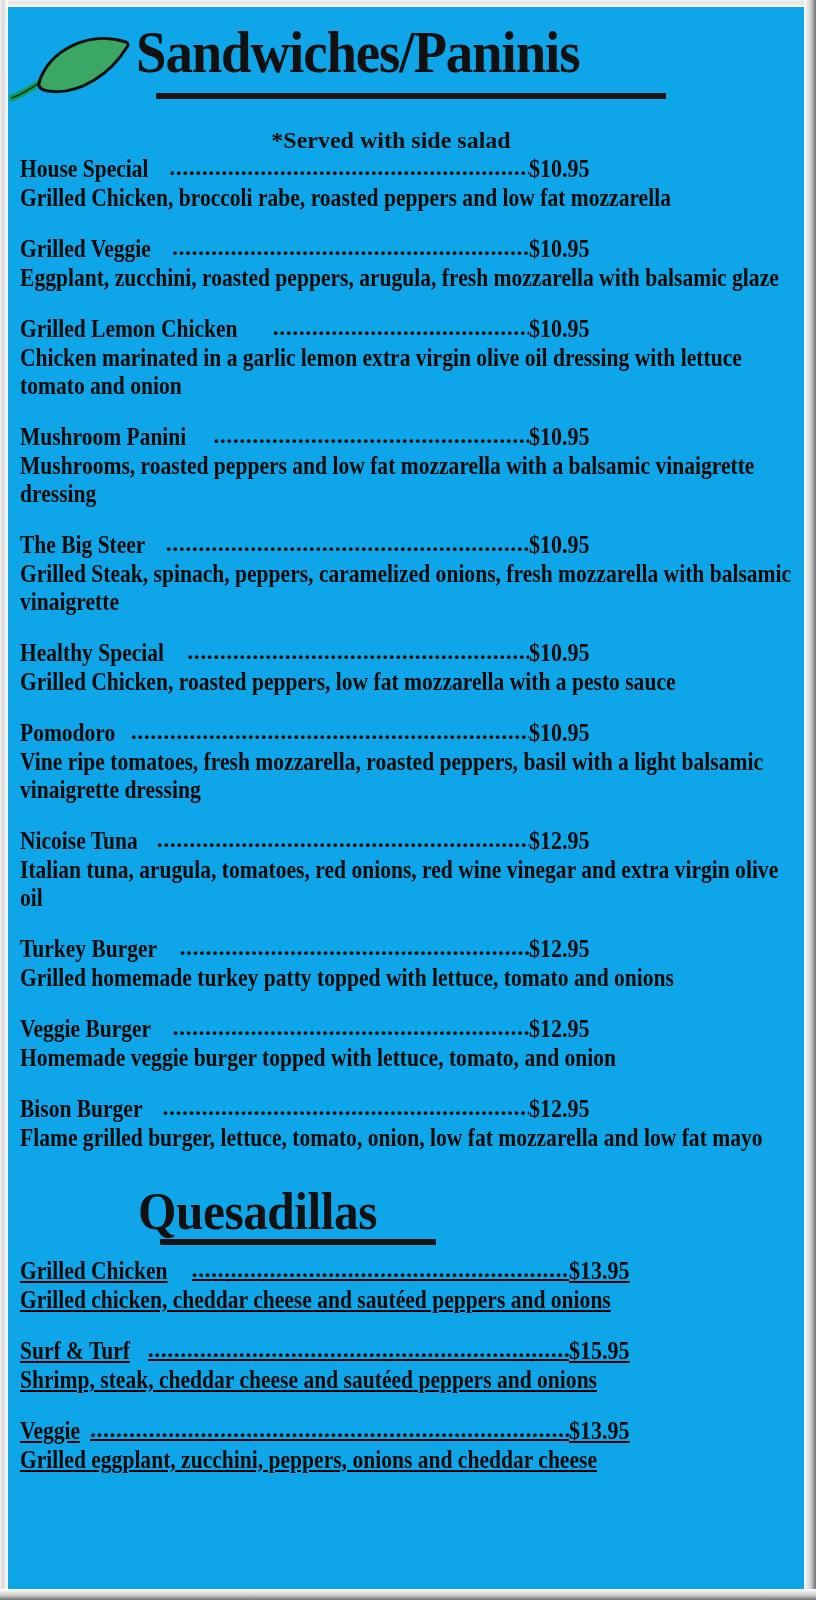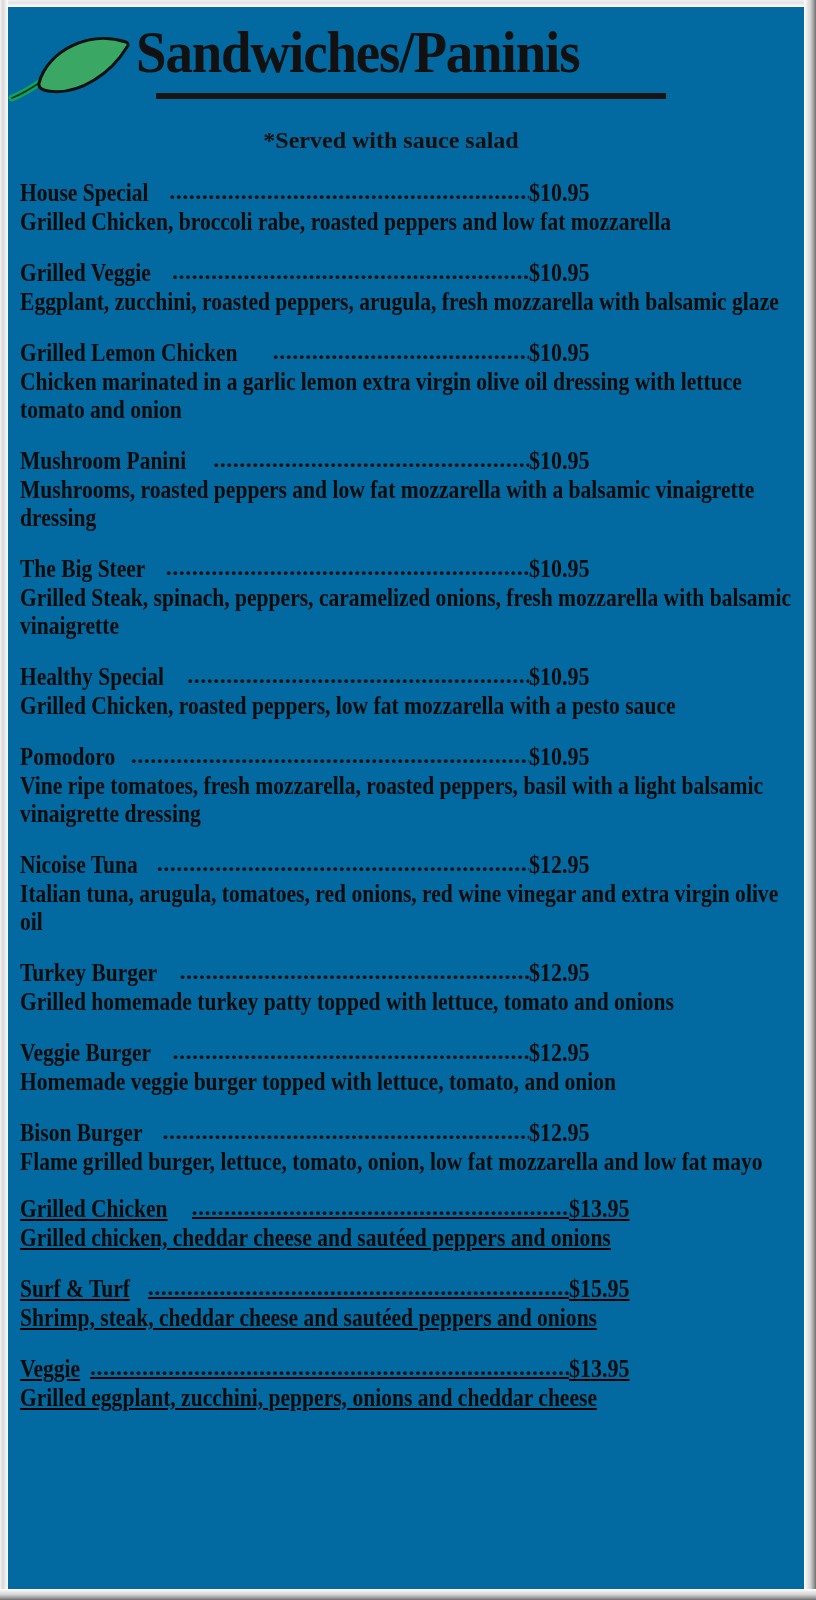--- a/index.html
+++ b/index.html
@@ -5,21 +5,21 @@
 <style>
   html, body {
     margin: 0;
     padding: 0;
     background: #ffffff;
   }
   #page {
     position: relative;
     width: 816px;
     height: 1600px;
-    background: #0369a1;
+    background: #0ea5e9;
     overflow: hidden;
     font-family: "Liberation Serif", "DejaVu Serif", serif;
     box-sizing: border-box;
   }
   
   .edge-left {
     position: absolute; left: 0; top: 0; width: 8px; height: 1600px;
     background: linear-gradient(to right, #f4f4f4 0%, #d8d8d8 35%, #ffffff 100%);
     pointer-events: none;
   }
@@ -91,21 +91,20 @@
     font-weight: bold;
     font-size: 24px;
     line-height: 28px;
     color: #111111;
     margin: 14px 0 0 0;
     padding-right: 34px;
   }
 
   
   .menu-list {
-    margin-top: 24px;
   }
   .menu-item {
     margin-bottom: 22px;
   }
   .item-head {
     display: flex;
     align-items: baseline;
     font-family: "Liberation Serif", "DejaVu Serif", serif;
     font-weight: bold;
     font-size: 25px;
@@ -204,21 +203,21 @@
           <path d="M4 70 C 14 66, 24 60, 34 53" stroke="#111111" stroke-width="1.6" fill="none" stroke-linecap="round" opacity="0.75"></path>
           <path d="M31 55 C 40 22, 82 2, 118 14 C 120 15, 121 17, 119 19
                    C 104 44, 72 68, 40 63 C 33 62, 30 59, 31 55 Z" fill="#3aa864" stroke="#111111" stroke-width="3"></path>
         </svg>
       </div>
 
       <div class="section-title">Sandwiches/Paninis</div>
       <div class="title-underline"></div>
     </div>
 
-    <div class="subtitle">*Served with sauce salad</div>
+    <div class="subtitle">*Served with side salad</div>
 
     <div class="menu-list block-sandwiches" id="sandwiches-list">
         <div class="menu-item">
           <div class="item-head">
             <span class="item-name">House Special</span>
             <span class="leader">............................................................................................................................................................................................................................................</span>
             <span class="item-price">$10.95</span>
           </div>
           <div class="item-desc">Grilled Chicken, broccoli rabe, roasted peppers and low fat mozzarella</div>
         </div>
@@ -297,20 +296,24 @@
         <div class="menu-item">
           <div class="item-head">
             <span class="item-name">Bison Burger</span>
             <span class="leader">............................................................................................................................................................................................................................................</span>
             <span class="item-price">$12.95</span>
           </div>
           <div class="item-desc">Flame grilled burger, lettuce, tomato, onion, low fat mozzarella and low fat mayo</div>
         </div>
       </div>
 
+    <div class="sub-section">
+      <div class="sub-title">Quesadillas</div>
+      <div class="sub-underline"></div>
+    </div>
 
     <div class="menu-list block-quesadillas" id="quesadillas-list">
         <div class="menu-item">
           <div class="item-head">
             <span class="item-name">Grilled Chicken </span>
             <span class="leader">............................................................................................................................................................................................................................................</span>
             <span class="item-price">$13.95</span>
           </div>
           <div class="item-desc">Grilled chicken, cheddar cheese and sautéed peppers and onions</div>
         </div>

